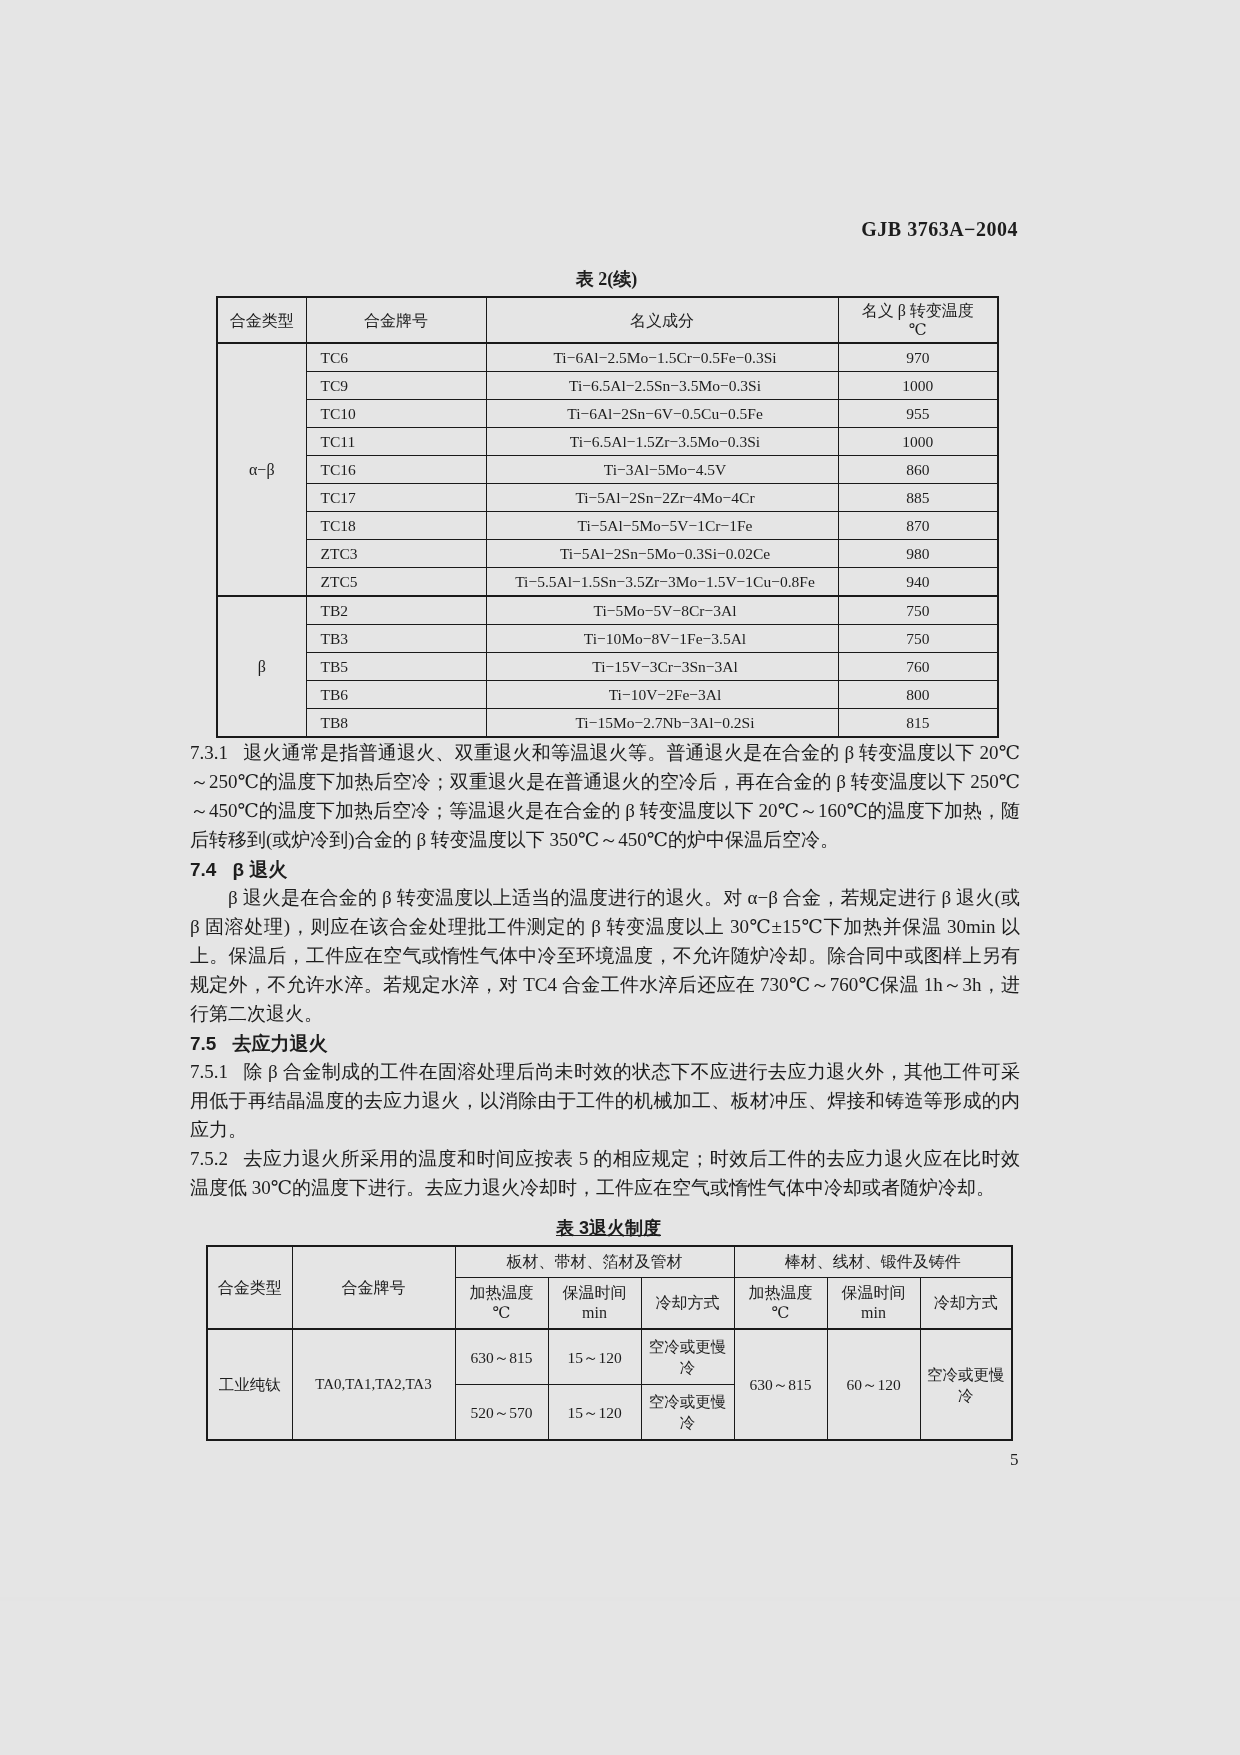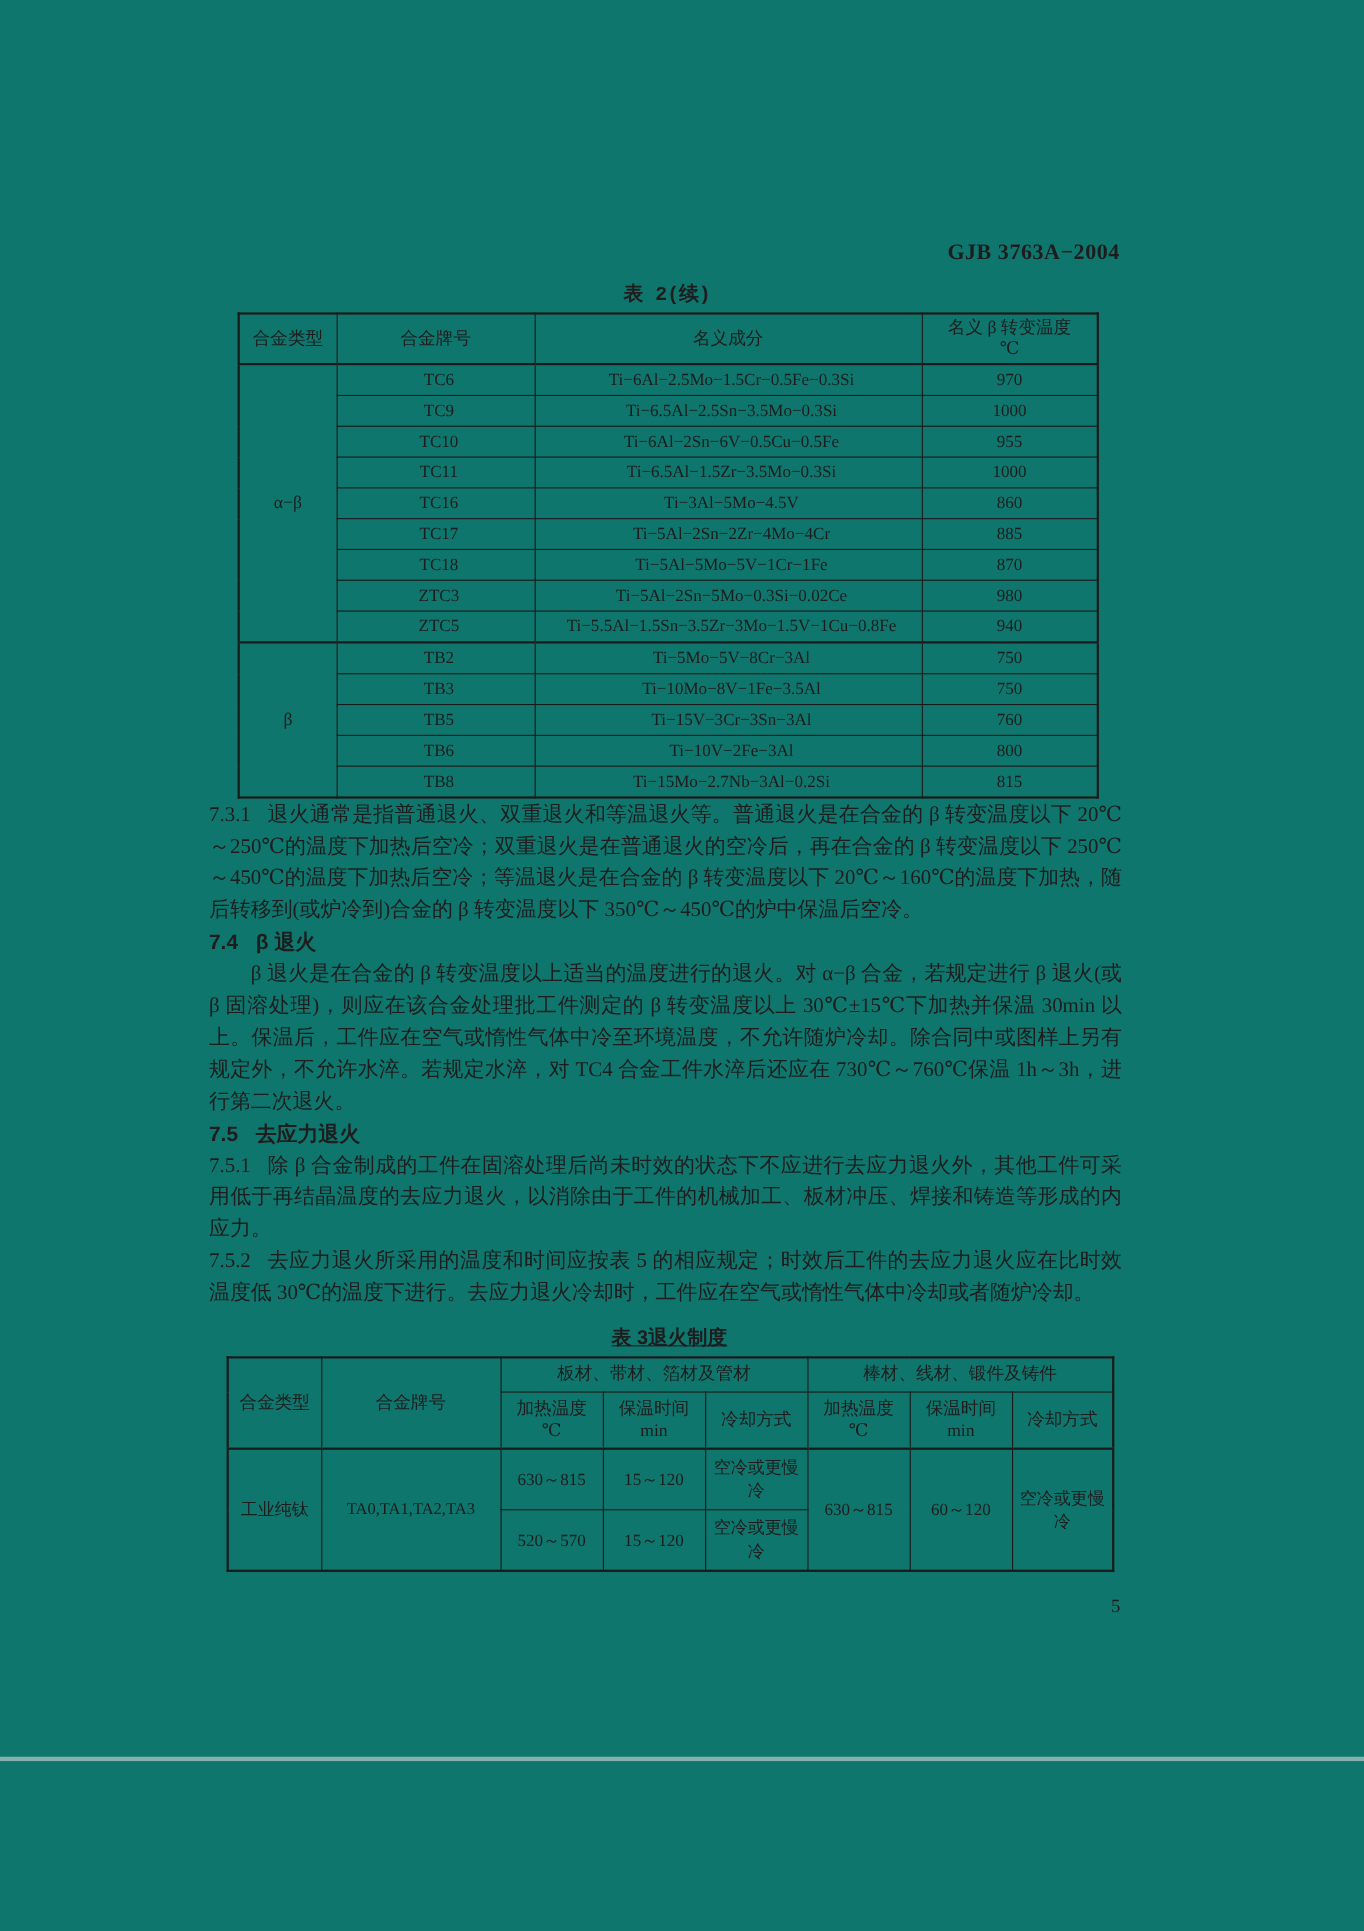--- a/index.html
+++ b/index.html
@@ -1,47 +1,47 @@
 <!DOCTYPE html>
 <html><head>
 <meta charset="utf-8">
 <style>
   html,body { margin:0; padding:0; background:#ffffff; }
   .page {
     position:relative;
     width:1240px; height:1755px;
-    background:#0f766e;
+    background:#e5e5e5;
     font-family:"Liberation Serif","DejaVu Serif",serif;
     color:#1d1d1d;
     overflow:hidden;
   }
   .doc-header {
     position:absolute; top:218px; right:222px;
     font-size:20px; font-weight:bold; letter-spacing:0.5px;
     font-family:"Liberation Serif","DejaVu Serif",serif;
   }
   .content { position:absolute; left:190px; top:253px; width:830px; }
 
   .tbl-title {
-    width:781px; margin:2px 0 5px 26px; text-align:center;
-    font-family:Liberation Mono, monospace;
+    width:781px; margin:14px 0 5px 26px; text-align:center;
+    font-family:Liberation Serif, serif;
     font-size:18px; font-weight:bold;
   }
 
   table { border-collapse:collapse; table-layout:fixed; }
   .t2 { width:781px; margin-left:26px; border:2.5px solid #1a1a1a; }
   .t2 th, .t2 td { border:1px solid #1a1a1a; overflow:hidden; }
   .t2 thead th {
     font-weight:normal; font-size:16px; text-align:center;
     height:42px; line-height:19px; padding:1px 2px;
     border-bottom:2.5px solid #1a1a1a;
   }
   .t2 td { height:27px; font-size:16px; padding:0 8px; }
   .t2 .c-type { text-align:center; }
-  .t2 .c-grade { text-align:center; padding-left:14px; font-size:15.5px; }
+  .t2 .c-grade { text-align:left; padding-left:14px; font-size:15.5px; }
   .t2 .c-comp  { text-align:center; padding-left:14px; font-size:15.5px; }
   .t2 .c-temp  { text-align:center; font-size:15.5px; }
   .t2 tr.group-first td { border-top:2.5px solid #1a1a1a; }
 
   .sec-heading {
     font-family:"Liberation Sans","DejaVu Sans",sans-serif;
     font-weight:bold; font-size:19px; line-height:26px;
     margin:0; padding:0;
   }
   .sec-heading .num { margin-right:16px; }

